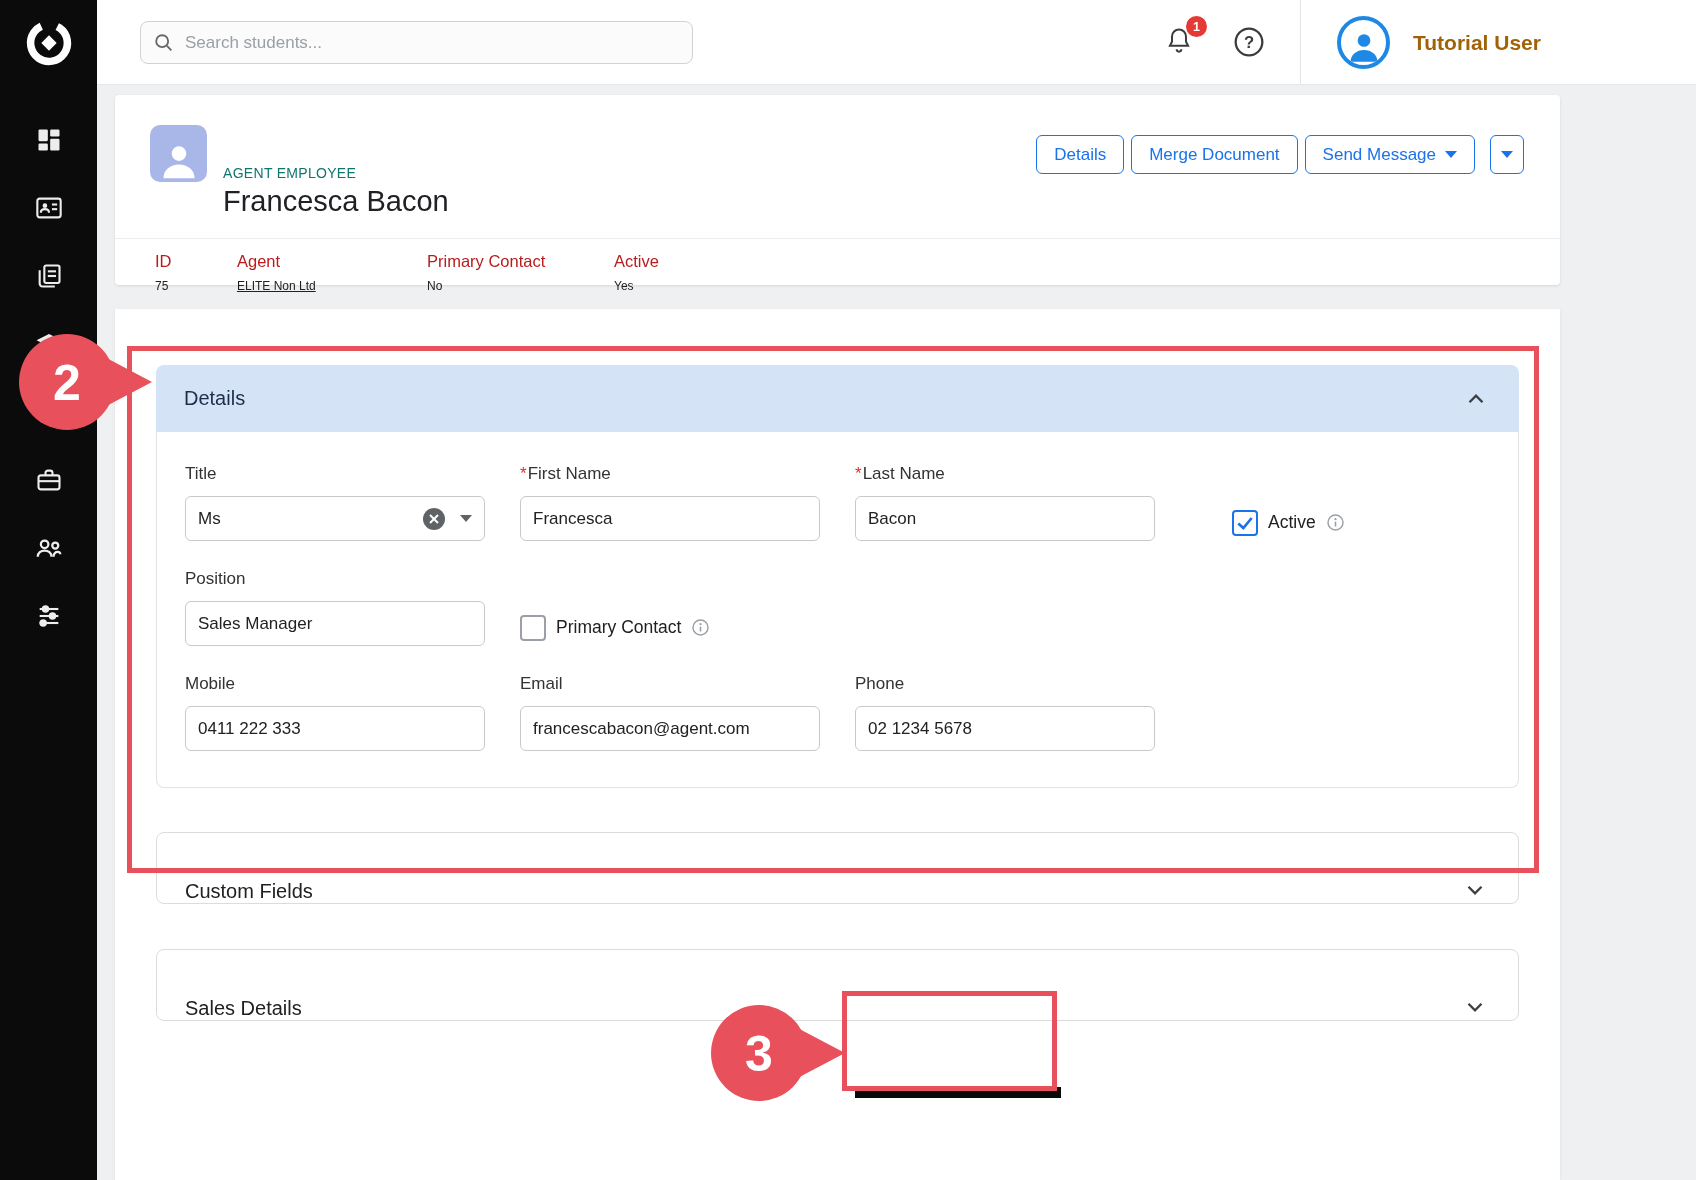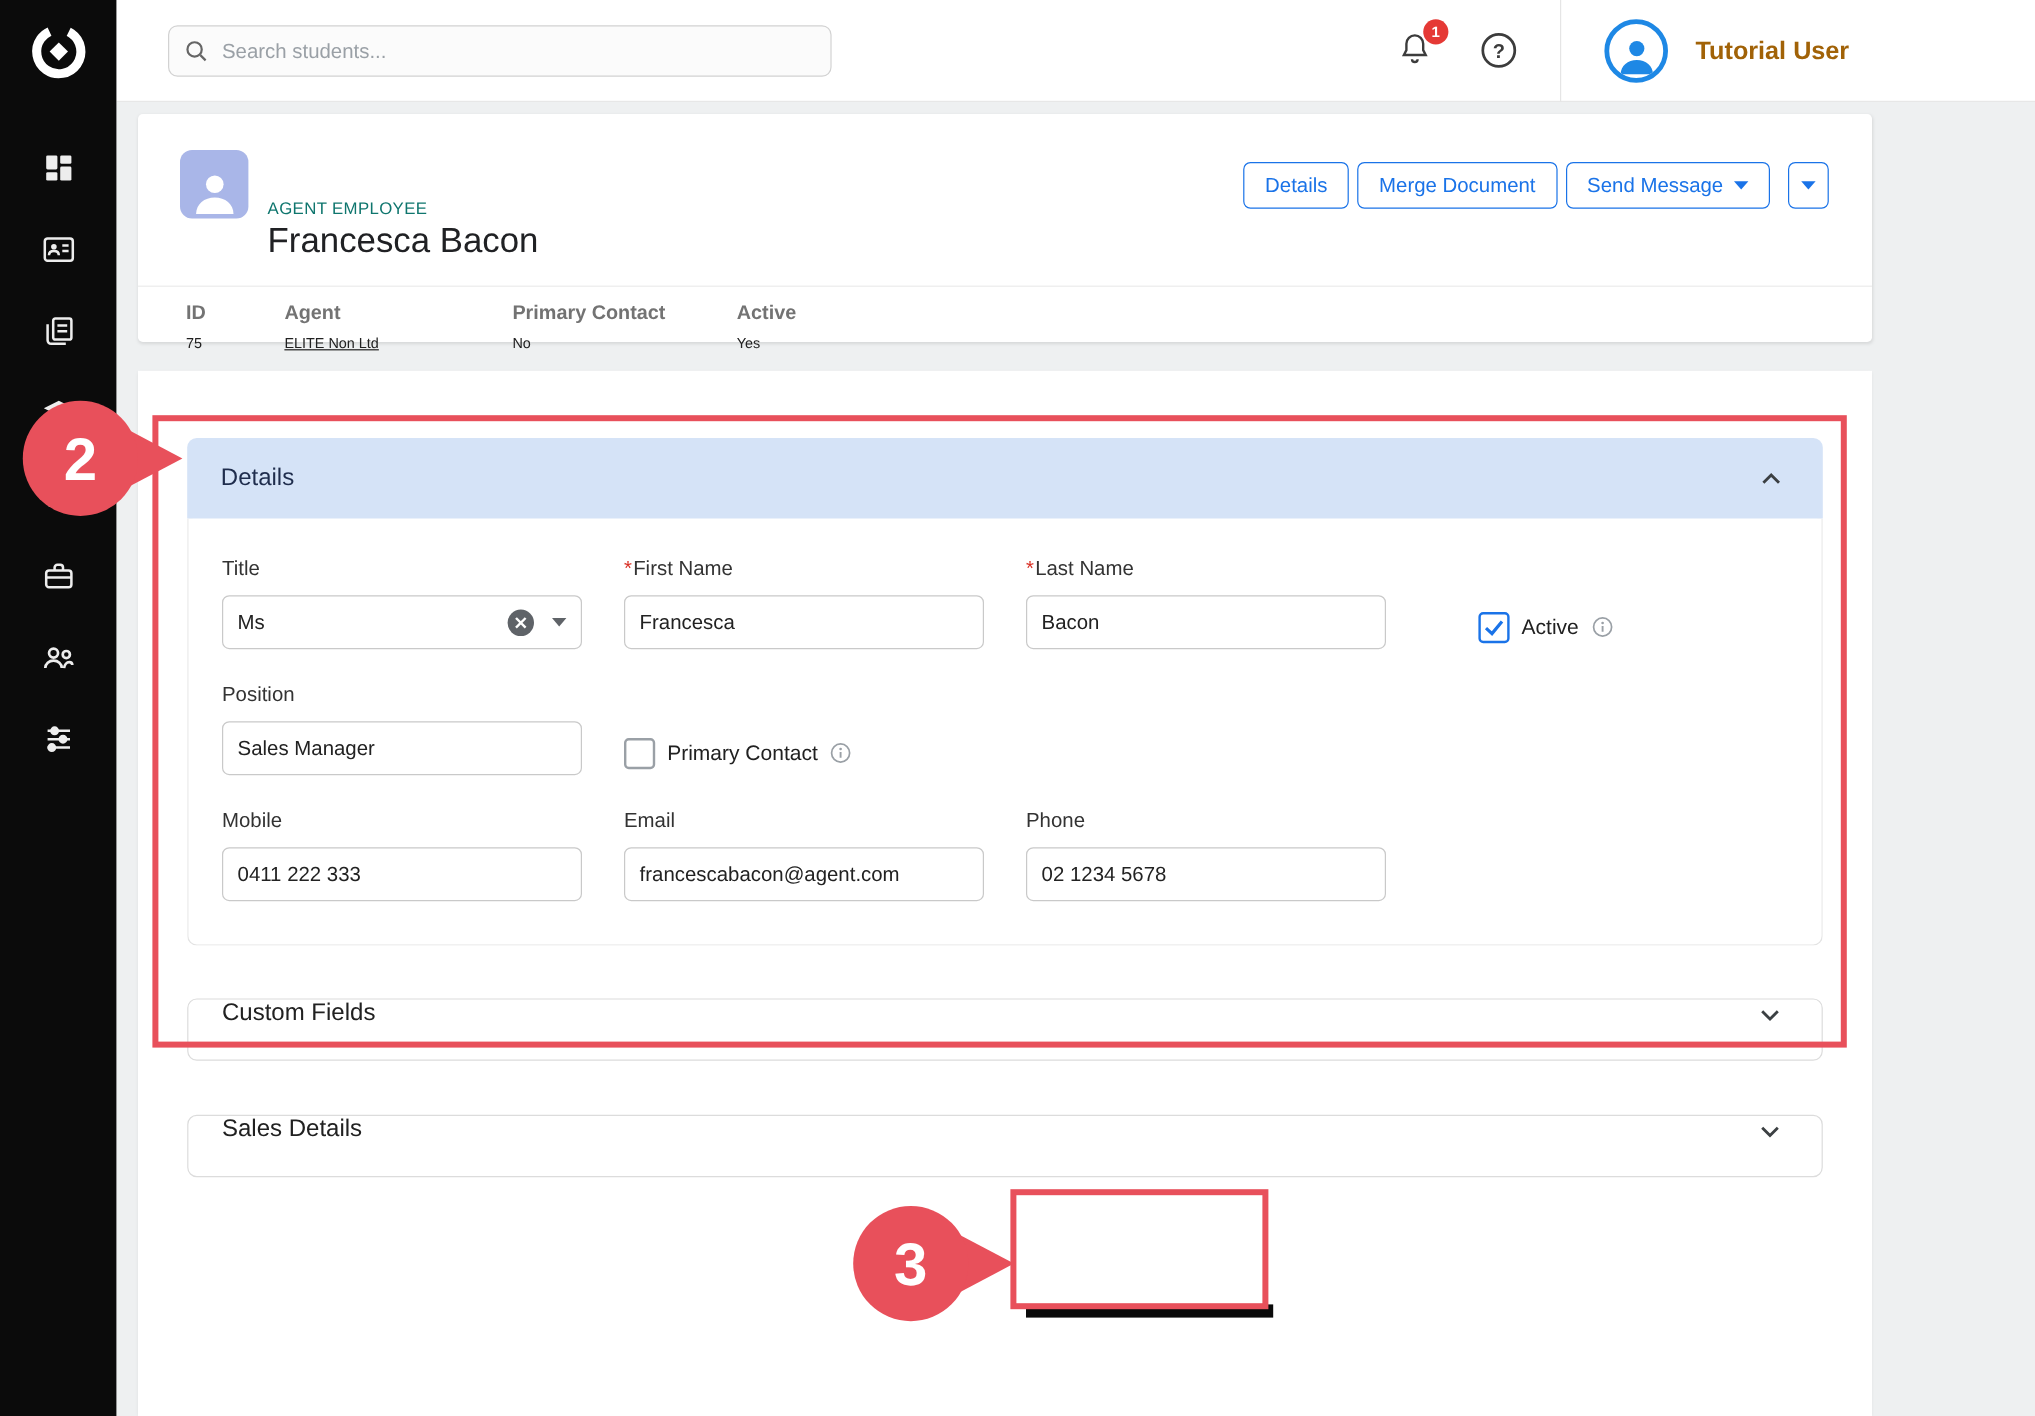--- a/index.html
+++ b/index.html
@@ -75,21 +75,21 @@
     font-family:"Liberation Sans", sans-serif;
   }
   .btn-caret-only { width:34px; padding:0; justify-content:center; margin-left:8px; }
   .caret-down {
     width:0; height:0; border-left:6px solid transparent; border-right:6px solid transparent;
     border-top:7px solid #1a73e8;
   }
   .hc-meta {
     border-top:1px solid #ececec; display:flex; padding:13px 36px 0 40px;
   }
-  .meta-col .m-label { font-size:16.5px; font-weight:bold; color:#737373; }
+  .meta-col .m-label { font-size:16.5px; font-weight:normal; color:#b91c1c; }
   .meta-col .m-value { font-size:12px; color:#212121; margin-top:8px; }
   .meta-col.c1 { width:82px; }
   .meta-col.c2 { width:190px; }
   .meta-col.c3 { width:187px; }
   .m-link { color:#1a73e8; cursor:pointer;text-decoration:underline; }
 
   
   .main-card {
     position:absolute; left:115px; top:309px; width:1445px; height:871px;
     background:#fff; box-shadow:0 1px 3px rgba(0,0,0,.08); z-index:2;
@@ -126,22 +126,22 @@
   .check-block.row2 { padding-top:40px; }
   .checkbox {
     width:26px; height:26px; border:2px solid #1a73e8; border-radius:4px; background:#fff;
     display:flex; align-items:center; justify-content:center; cursor:pointer;
   }
   .checkbox.unchecked { border-color:#9aa0a6; }
   .check-label { font-size:17.5px; color:#212121; }
   .ml-auto-col { margin-left:42px; }
 
   .collapse-bar {
-    width:1363px; height:52px; border:1px solid #dcdcdc; border-radius:8px; background:#fff;
-    display:flex; align-items:flex-start; padding:0 30px 0 28px; cursor:pointer;
+    width:1363px; height:72px; border:1px solid #dcdcdc; border-radius:8px; background:#fff;
+    display:flex; align-items:flex-end; padding:0 30px 0 28px; cursor:pointer;
   }
   .collapse-bar .sec-title { font-size:20px; color:#212121; }
   .bar-custom { margin-top:44px; }
   .bar-system { margin-top:45px; }
 
   .footer-btns { margin-top:45px; display:flex; justify-content:center; gap:20px; }
   .btn-cancel {
     width:200px; height:44px; background:#6f6f6f; color:#fff; border:none; border-radius:6px;
     font-size:18px; cursor:pointer; font-family:"Liberation Sans", sans-serif;
   }

